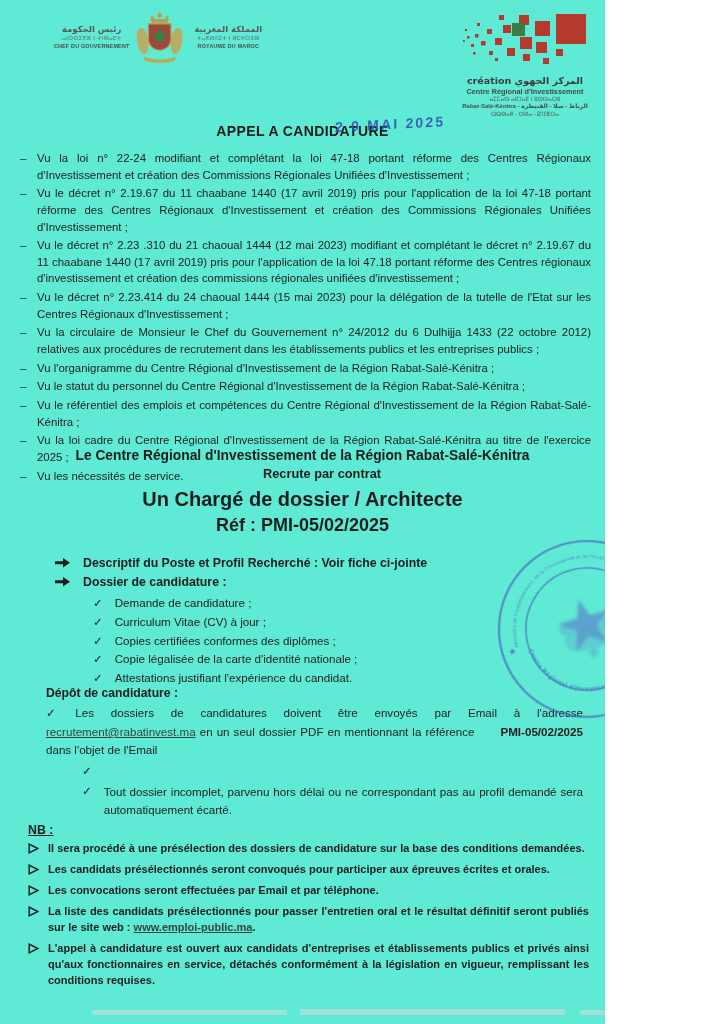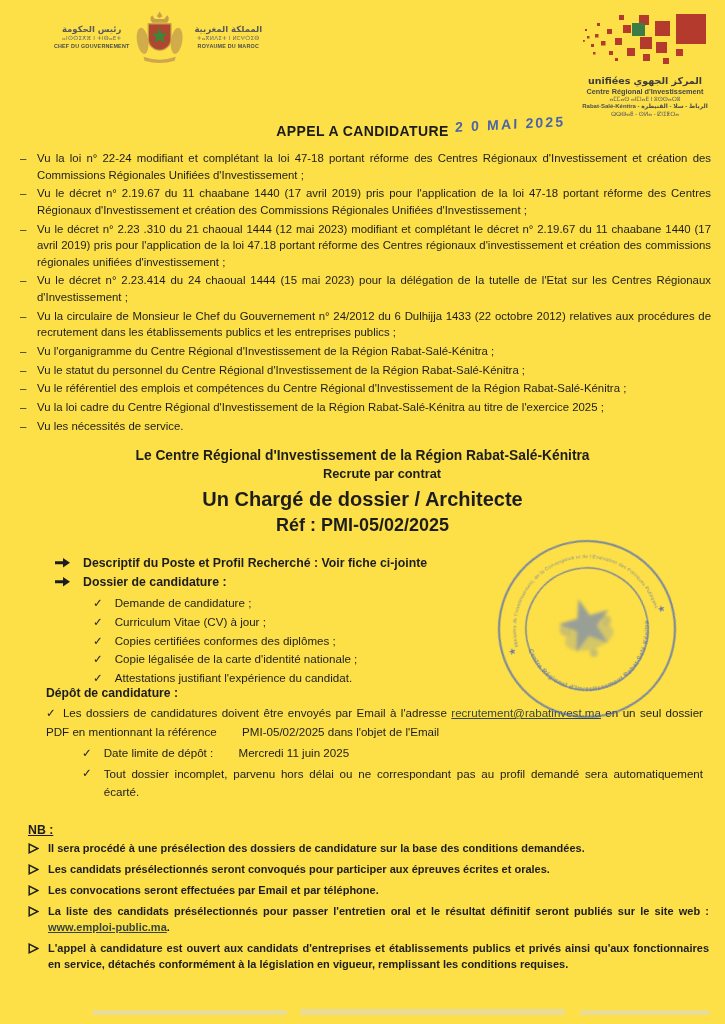--- a/index.html
+++ b/index.html
@@ -1,16 +1,16 @@
 <!DOCTYPE html>
 <html><head>
 <meta charset="utf-8">
 <style>
   html,body{margin:0;padding:0;background:#ffffff;}
-  .page{position:relative;width:725px;height:1024px;background:#fde047;overflow:hidden;
+  .page{position:relative;width:605px;height:1024px;background:#5eead4;overflow:hidden;
         font-family:"Liberation Sans","DejaVu Sans",sans-serif;color:#1d1d1d;}
   
   .letterhead{position:absolute;top:8px;left:0;right:0;display:flex;justify-content:space-between;align-items:flex-start;}
   .gov-block{margin-left:52px;width:216px;text-align:center;filter:blur(.2px);}
   .gov-row{display:flex;align-items:center;justify-content:center;gap:5px;}
   .gov-side{width:84px;line-height:1.3;}
   .ar-s{font-family:"DejaVu Sans",sans-serif;font-size:8.5px;color:#5a5a5a;font-weight:bold;}
   .tif-s{font-size:5.6px;color:#6a6a6a;letter-spacing:.3px;}
   .fr-s{font-size:5.4px;color:#4c4c4c;font-weight:bold;letter-spacing:.2px;}
   .ministry{margin-top:3px;line-height:1.25;}
@@ -43,21 +43,21 @@
   .arrow-icon{flex:0 0 auto;}
   .checklist{margin-left:38px;}
   .chk-item{display:flex;gap:12px;font-size:11.6px;line-height:1.62;white-space:nowrap;}
   .check{font-family:"DejaVu Sans",sans-serif;color:#2a2a2a;}
   
   .depot{position:absolute;top:686px;left:46px;right:22px;}
   .depot-h{font-weight:bold;font-size:12.2px;margin-bottom:4px;}
   .depot-send{margin-left:36px;font-size:11.6px;line-height:1.55;text-align:justify;}
   .depot-send .check{margin-right:6px;}
   .email-link{text-decoration:underline;color:#37443f;}
-  .bold{font-weight:normal;padding-left:22px;}
+  .bold{font-weight:bold;padding-left:22px;}
   .depot-line{margin-left:36px;display:flex;gap:12px;font-size:11.6px;line-height:1.6;margin-top:3px;}
   .depot-par{margin-left:36px;display:flex;gap:12px;font-size:11.6px;line-height:1.5;margin-top:3px;text-align:justify;}
   
   .nb{position:absolute;top:823px;left:20px;right:16px;margin-left:8px;}
   .nb-h{font-weight:bold;font-size:12.3px;text-decoration:underline;margin-bottom:3px;}
   .nb-item{display:flex;gap:9px;font-weight:bold;font-size:11px;line-height:1.46;text-align:justify;margin-bottom:5px;}
   .chev-icon{flex:0 0 auto;margin-top:3px;}
   .web-link{text-decoration:underline;color:#37443f;}
   
   .seal{position:absolute;left:494px;top:536px;width:186px;height:186px;opacity:.82;transform:rotate(-16deg);}
@@ -116,21 +116,21 @@
           <rect x="8" y="28" width="2.5" height="2.5"></rect>
           <rect x="6" y="21" width="2" height="2"></rect>
           <rect x="4" y="32" width="1.8" height="1.8"></rect>
           <rect x="14" y="44" width="2.5" height="2.5"></rect>
           <rect x="36" y="50" width="3" height="3"></rect>
           <rect x="84" y="50" width="6" height="6"></rect>
           <rect x="97" y="41" width="7" height="7"></rect>
         </g>
         <rect x="53" y="15" width="13" height="13" fill="#3c7d46"></rect>
       </svg>
-      <div class="cri-ar" dir="rtl">المركز الجهوي unifiées</div>
+      <div class="cri-ar" dir="rtl">المركز الجهوي création</div>
       <div class="cri-fr">Centre Régional d'Investissement</div>
       <div class="cri-tif">ⴰⵎⵎⴰⵙ ⴰⵏⵎⵏⴰⴹ ⵏ ⵓⵙⵙⴰⵔⵓ</div>
       <div class="cri-region">Rabat-Salé-Kénitra - الرباط - سلا - القنيطرة</div>
       <div class="cri-tif">ⵕⵕⴱⴰⵟ - ⵙⵍⴰ - ⵇⵏⵉⵟⵔⴰ</div>
     </div>
   </div>
 
   <div class="title-row">
     <span class="doc-title">APPEL A CANDIDATURE</span>
     <span class="date-stamp">2 0 MAI 2025</span>
@@ -197,21 +197,20 @@
     <div class="depot-h">Dépôt de candidature :</div>
     <p class="depot-send" style="margin:0;">
       <span class="check">✓</span><span>Les dossiers de candidatures doivent être envoyés par Email à l'adresse</span>
       <a class="email-link">recrutement@rabatinvest.ma</a>
       <span>en un seul dossier PDF en mentionnant la référence</span>
       <span class="bold">PMI-05/02/2025</span>
       <span>dans l'objet de l'Email</span>
     </p>
     <div class="depot-line">
       <span class="check">✓</span>
-      <span><span>Date limite de dépôt :</span> <span class="bold">Mercredi 11 juin 2025</span></span>
     </div>
     <div class="depot-par">
       <span class="check">✓</span>
       <span>Tout dossier incomplet, parvenu hors délai ou ne correspondant pas au profil demandé sera automatiquement écarté.</span>
     </div>
   </div>
 
   <div class="nb">
     <div class="nb-h">NB :</div>
     <div class="nb-item">

